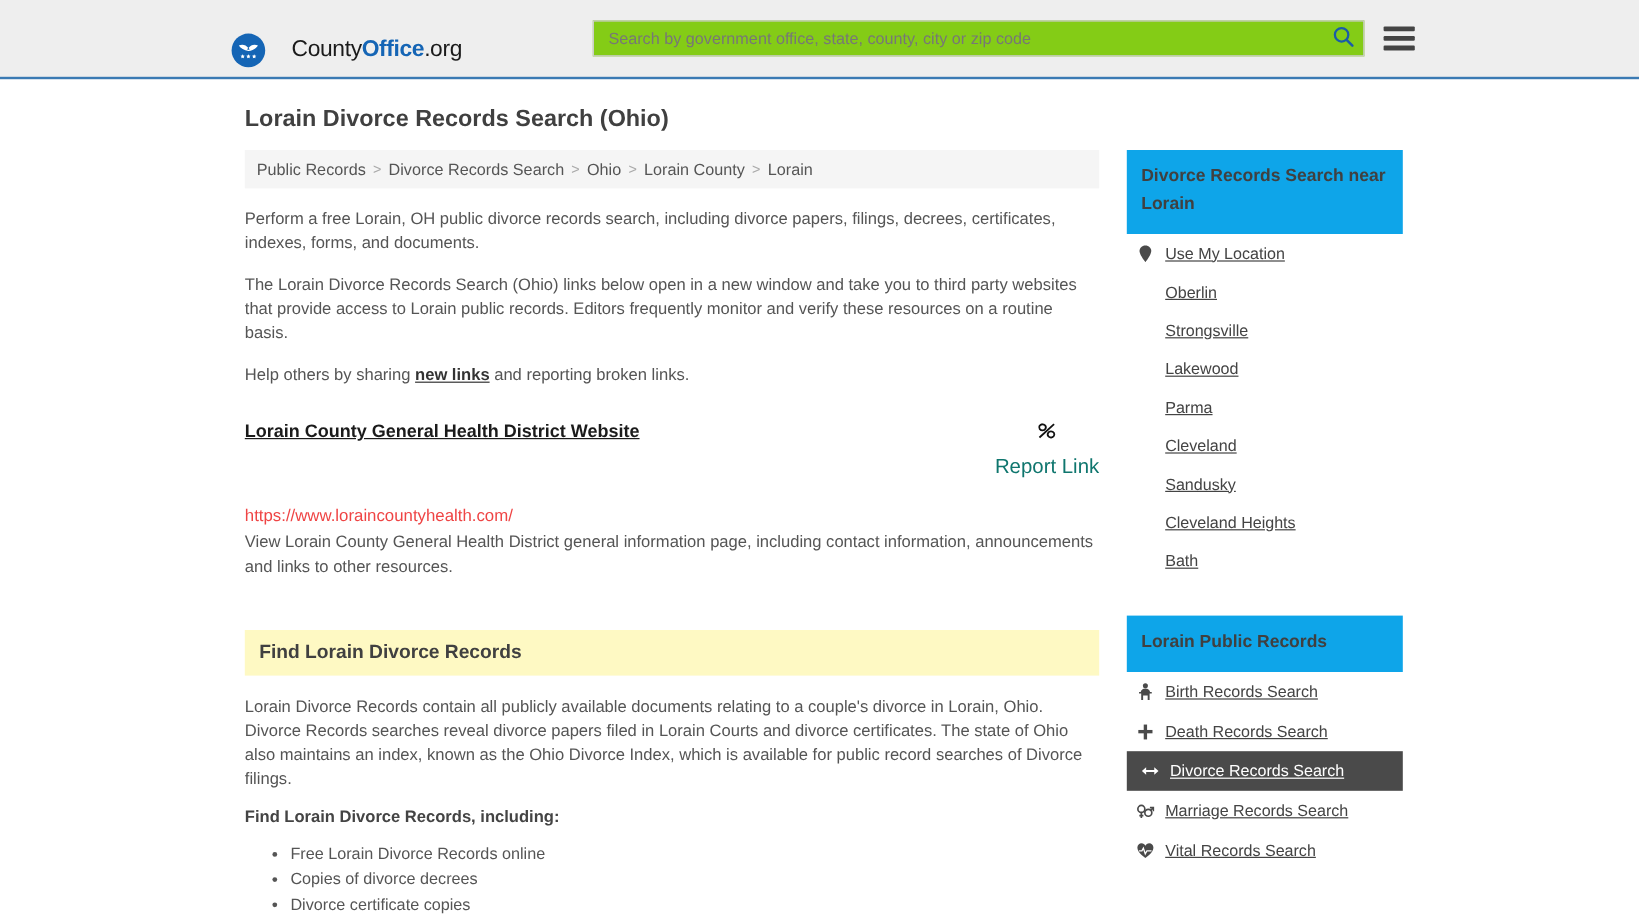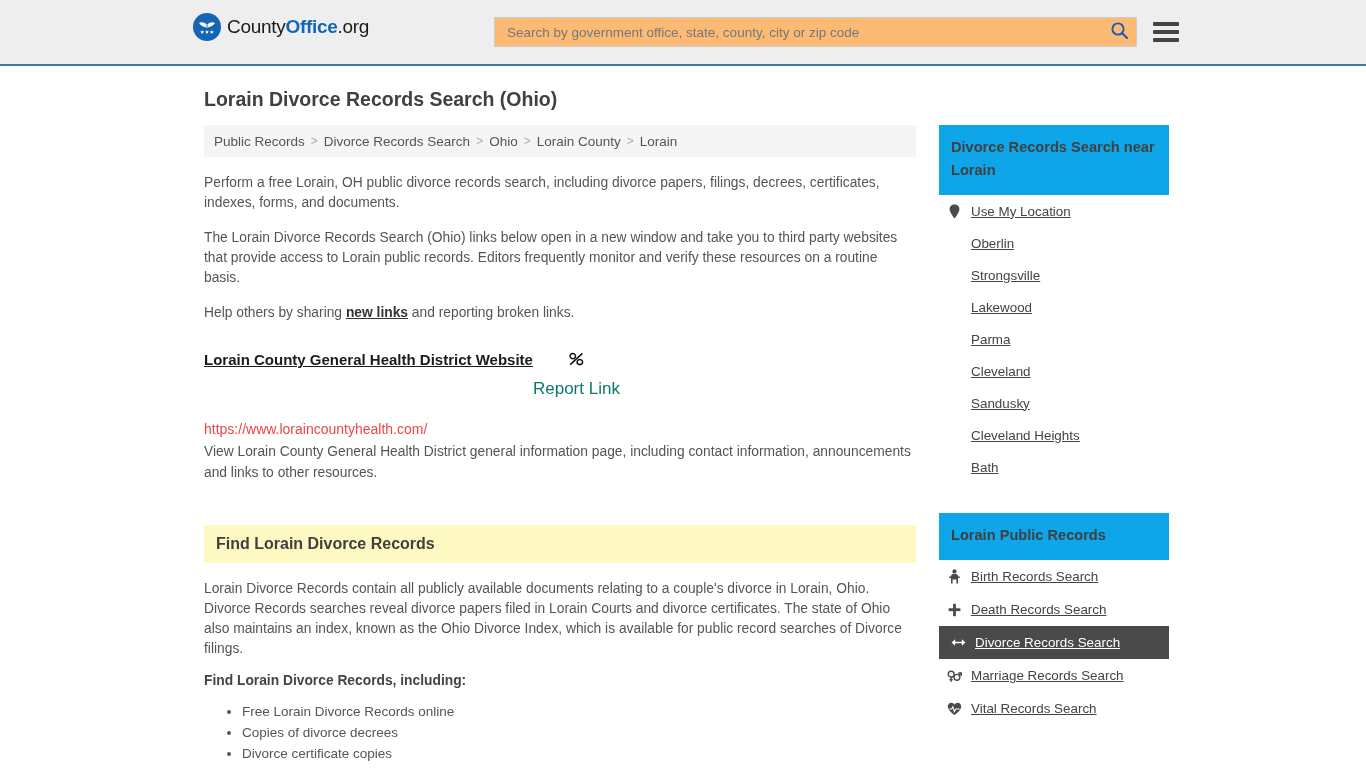--- a/index.html
+++ b/index.html
@@ -16,24 +16,24 @@
     height: 66px;
     background: #eeeeee;
     border-bottom: 2px solid #3b7ab3;
     position: relative;
     display: flex;
     align-items: center;
   }
   .logo-wrap {
     position: absolute;
     left: 193px;
-    top: 13px;
-    display: flex;
-    align-items: center;
-    gap: 6px;
+    top: 28px;
+    display: flex;
+    align-items: center;
+    gap: 22px;
     text-decoration: none;
   }
   .logo-mark {
     width: 28px; height: 28px;
     border-radius: 50%;
     background: #1565b5;
     position: relative;
     flex: 0 0 auto;
   }
   .logo-mark svg { position: absolute; left: 0; top: 0; }
@@ -50,21 +50,21 @@
   .search-area {
     position: absolute;
     left: 494px;
     top: 17px;
     display: flex;
     align-items: center;
   }
   .search-box {
     width: 643px;
     height: 30px;
-    background: #fdba74;
+    background: #84cc16;
     border: 1px solid #cccccc;
     display: flex;
     align-items: center;
     padding: 0 6px 0 10px;
   }
   .search-input {
     flex: 1 1 auto;
     border: none;
     outline: none;
     font-size: 13.5px;
@@ -157,20 +157,21 @@
   }
 
   
   .result {
     margin-top: 27px;
     position: relative;
   }
   .result-head {
     display: flex;
     align-items: flex-start;
+    justify-content: space-between;
   }
   .result-title {
     font-size: 15px;
     font-weight: bold;
     color: #1b1b1b;
     text-decoration: underline;
     line-height: 20px;
   }
   .report-link {
     display: flex;

